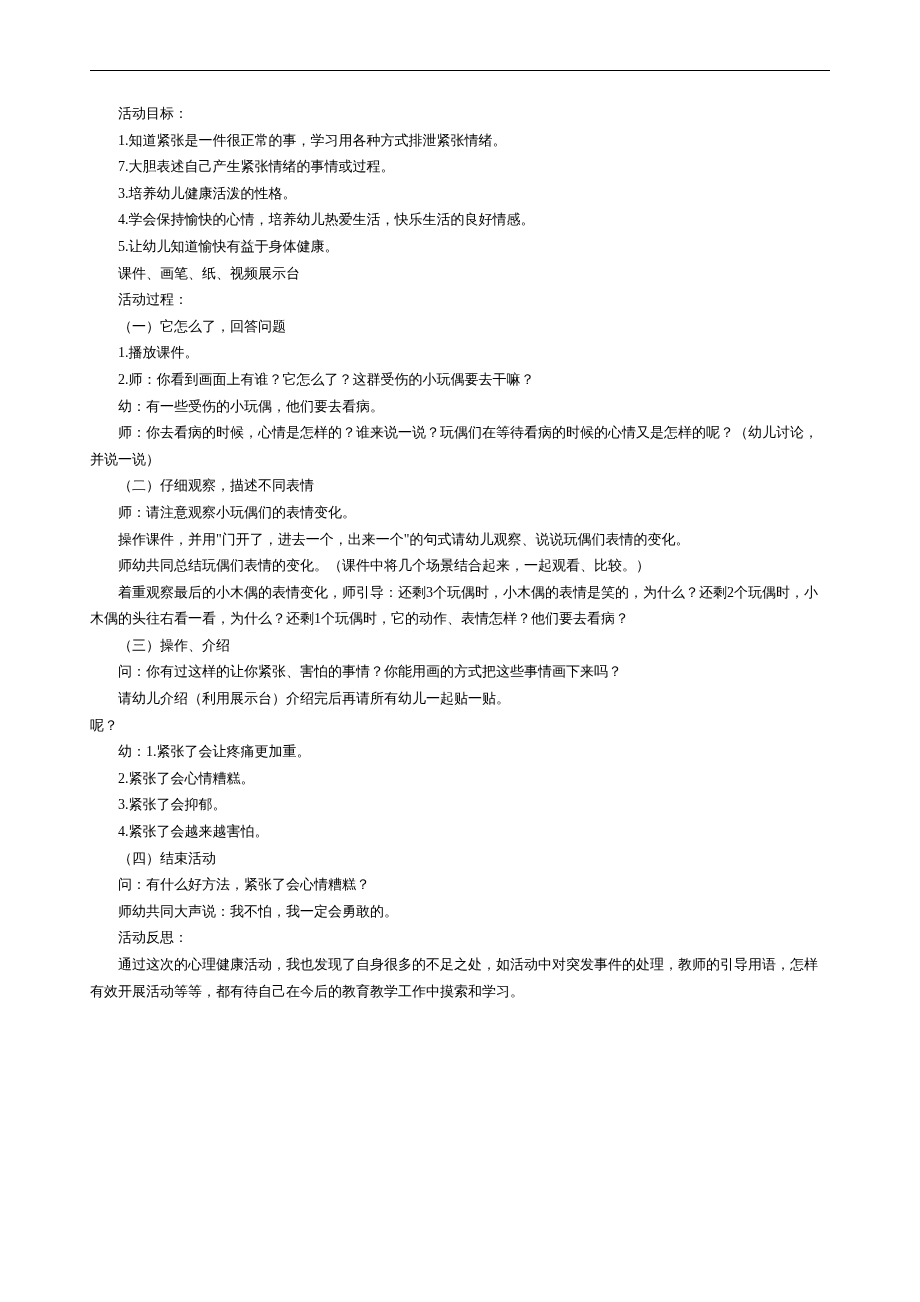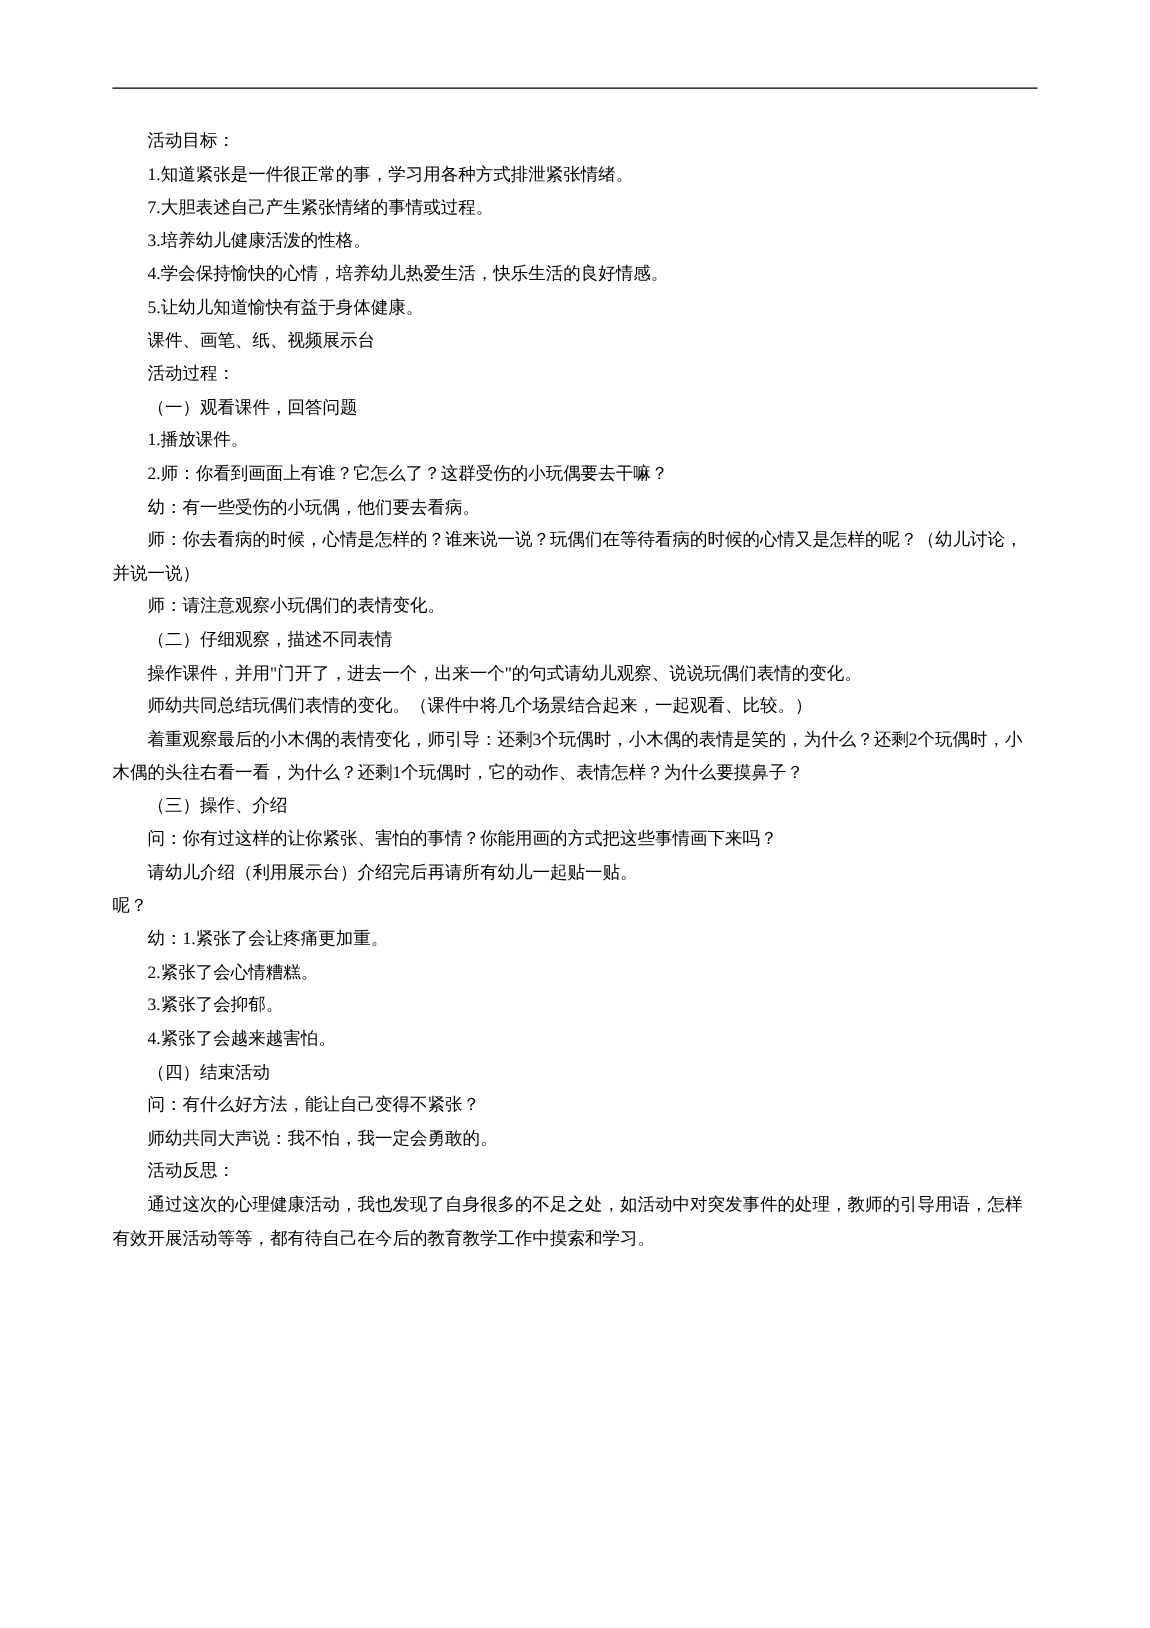--- a/index.html
+++ b/index.html
@@ -37,42 +37,42 @@
   <hr class="hr-top">
 
   <p>活动目标：</p>
   <p>1.知道紧张是一件很正常的事，学习用各种方式排泄紧张情绪。</p>
   <p>7.大胆表述自己产生紧张情绪的事情或过程。</p>
   <p>3.培养幼儿健康活泼的性格。</p>
   <p>4.学会保持愉快的心情，培养幼儿热爱生活，快乐生活的良好情感。</p>
   <p>5.让幼儿知道愉快有益于身体健康。</p>
   <p>课件、画笔、纸、视频展示台</p>
   <p>活动过程：</p>
-  <p>（一）观看课件，回答问题</p>
+  <p>（一）它怎么了，回答问题</p>
   <p>1.播放课件。</p>
   <p>2.师：你看到画面上有谁？它怎么了？这群受伤的小玩偶要去干嘛？</p>
   <p>幼：有一些受伤的小玩偶，他们要去看病。</p>
   <p>师：你去看病的时候，心情是怎样的？谁来说一说？玩偶们在等待看病的时候的心情又是怎样的呢？（幼儿讨论，</p>
   <p class="no-indent">并说一说）</p>
 
+  <p>（二）仔细观察，描述不同表情</p>
   <p>师：请注意观察小玩偶们的表情变化。</p>
-  <p>（二）仔细观察，描述不同表情</p>
   <p>操作课件，并用"门开了，进去一个，出来一个"的句式请幼儿观察、说说玩偶们表情的变化。</p>
   <p>师幼共同总结玩偶们表情的变化。（课件中将几个场景结合起来，一起观看、比较。）</p>
   <p>着重观察最后的小木偶的表情变化，师引导：还剩3个玩偶时，小木偶的表情是笑的，为什么？还剩2个玩偶时，小</p>
-  <p class="no-indent">木偶的头往右看一看，为什么？还剩1个玩偶时，它的动作、表情怎样？为什么要摸鼻子？</p>
+  <p class="no-indent">木偶的头往右看一看，为什么？还剩1个玩偶时，它的动作、表情怎样？他们要去看病？</p>
 
   <p>（三）操作、介绍</p>
   <p>问：你有过这样的让你紧张、害怕的事情？你能用画的方式把这些事情画下来吗？</p>
   <p>请幼儿介绍（利用展示台）介绍完后再请所有幼儿一起贴一贴。</p>
   <p class="no-indent">呢？</p>
 
   <p>幼：1.紧张了会让疼痛更加重。</p>
   <p>2.紧张了会心情糟糕。</p>
   <p>3.紧张了会抑郁。</p>
   <p>4.紧张了会越来越害怕。</p>
   <p>（四）结束活动</p>
-  <p>问：有什么好方法，能让自己变得不紧张？</p>
+  <p>问：有什么好方法，紧张了会心情糟糕？</p>
   <p>师幼共同大声说：我不怕，我一定会勇敢的。</p>
   <p>活动反思：</p>
   <p>通过这次的心理健康活动，我也发现了自身很多的不足之处，如活动中对突发事件的处理，教师的引导用语，怎样</p>
   <p class="no-indent">有效开展活动等等，都有待自己在今后的教育教学工作中摸索和学习。</p>
 </div>
 
 </body></html>

